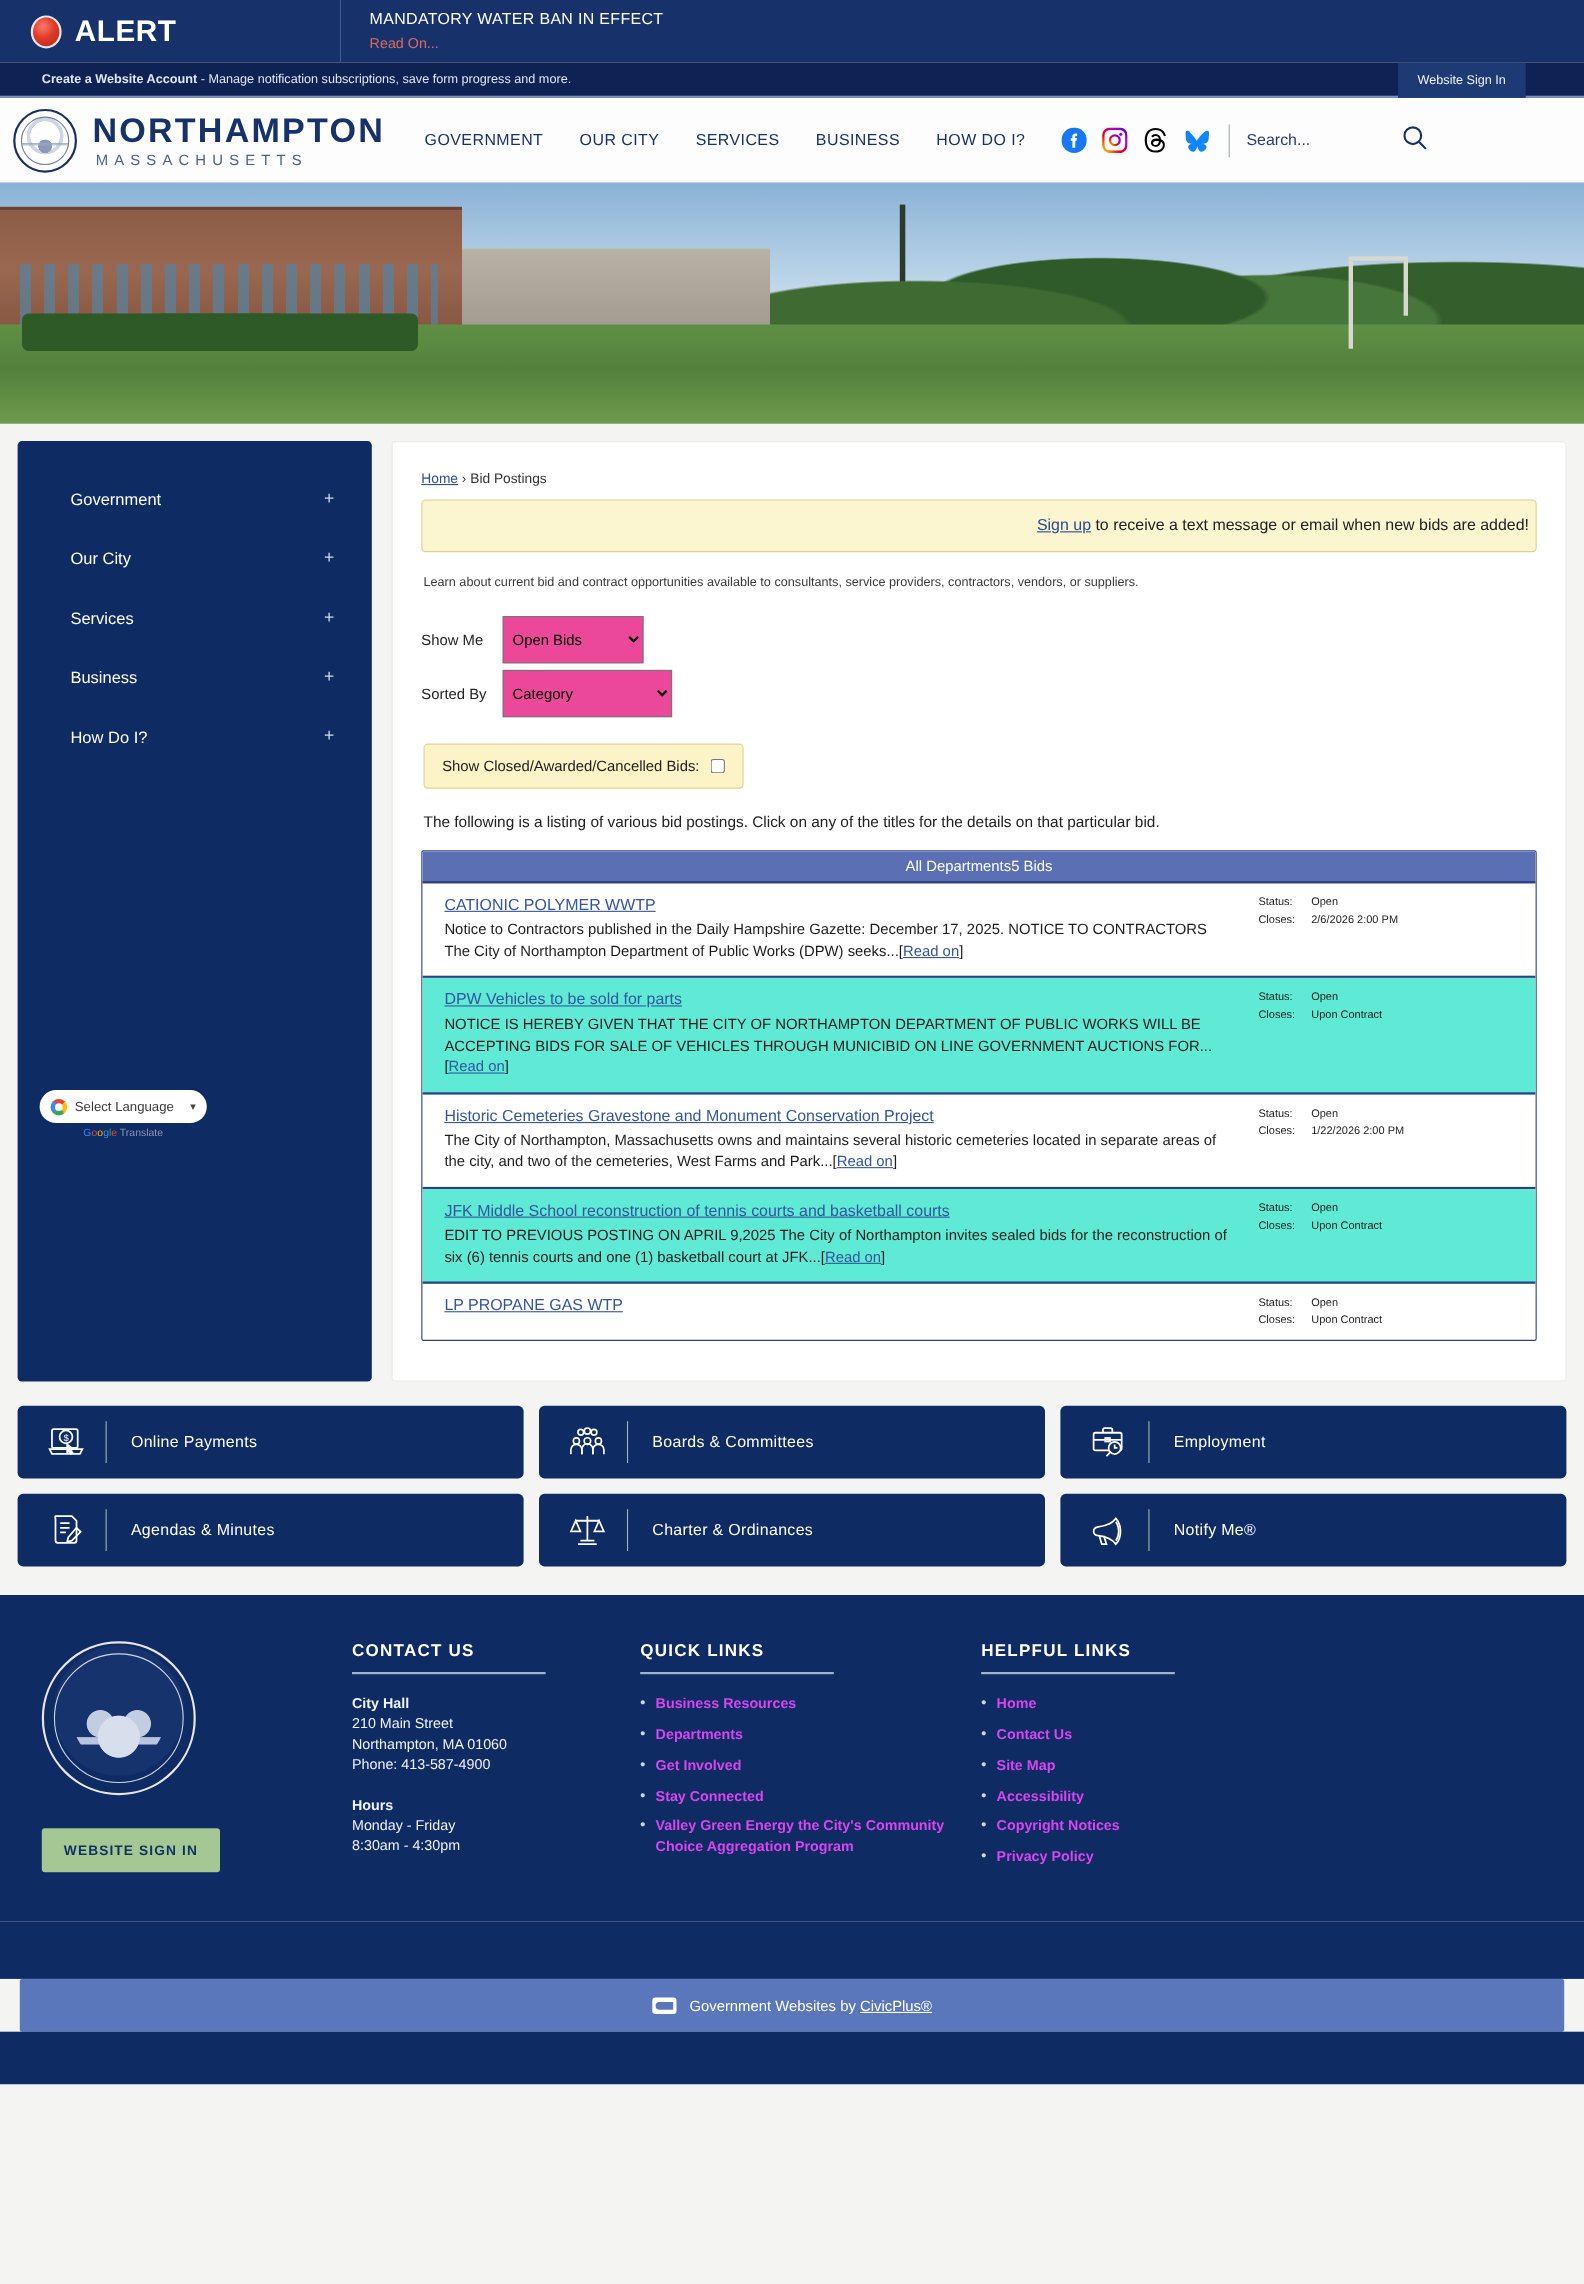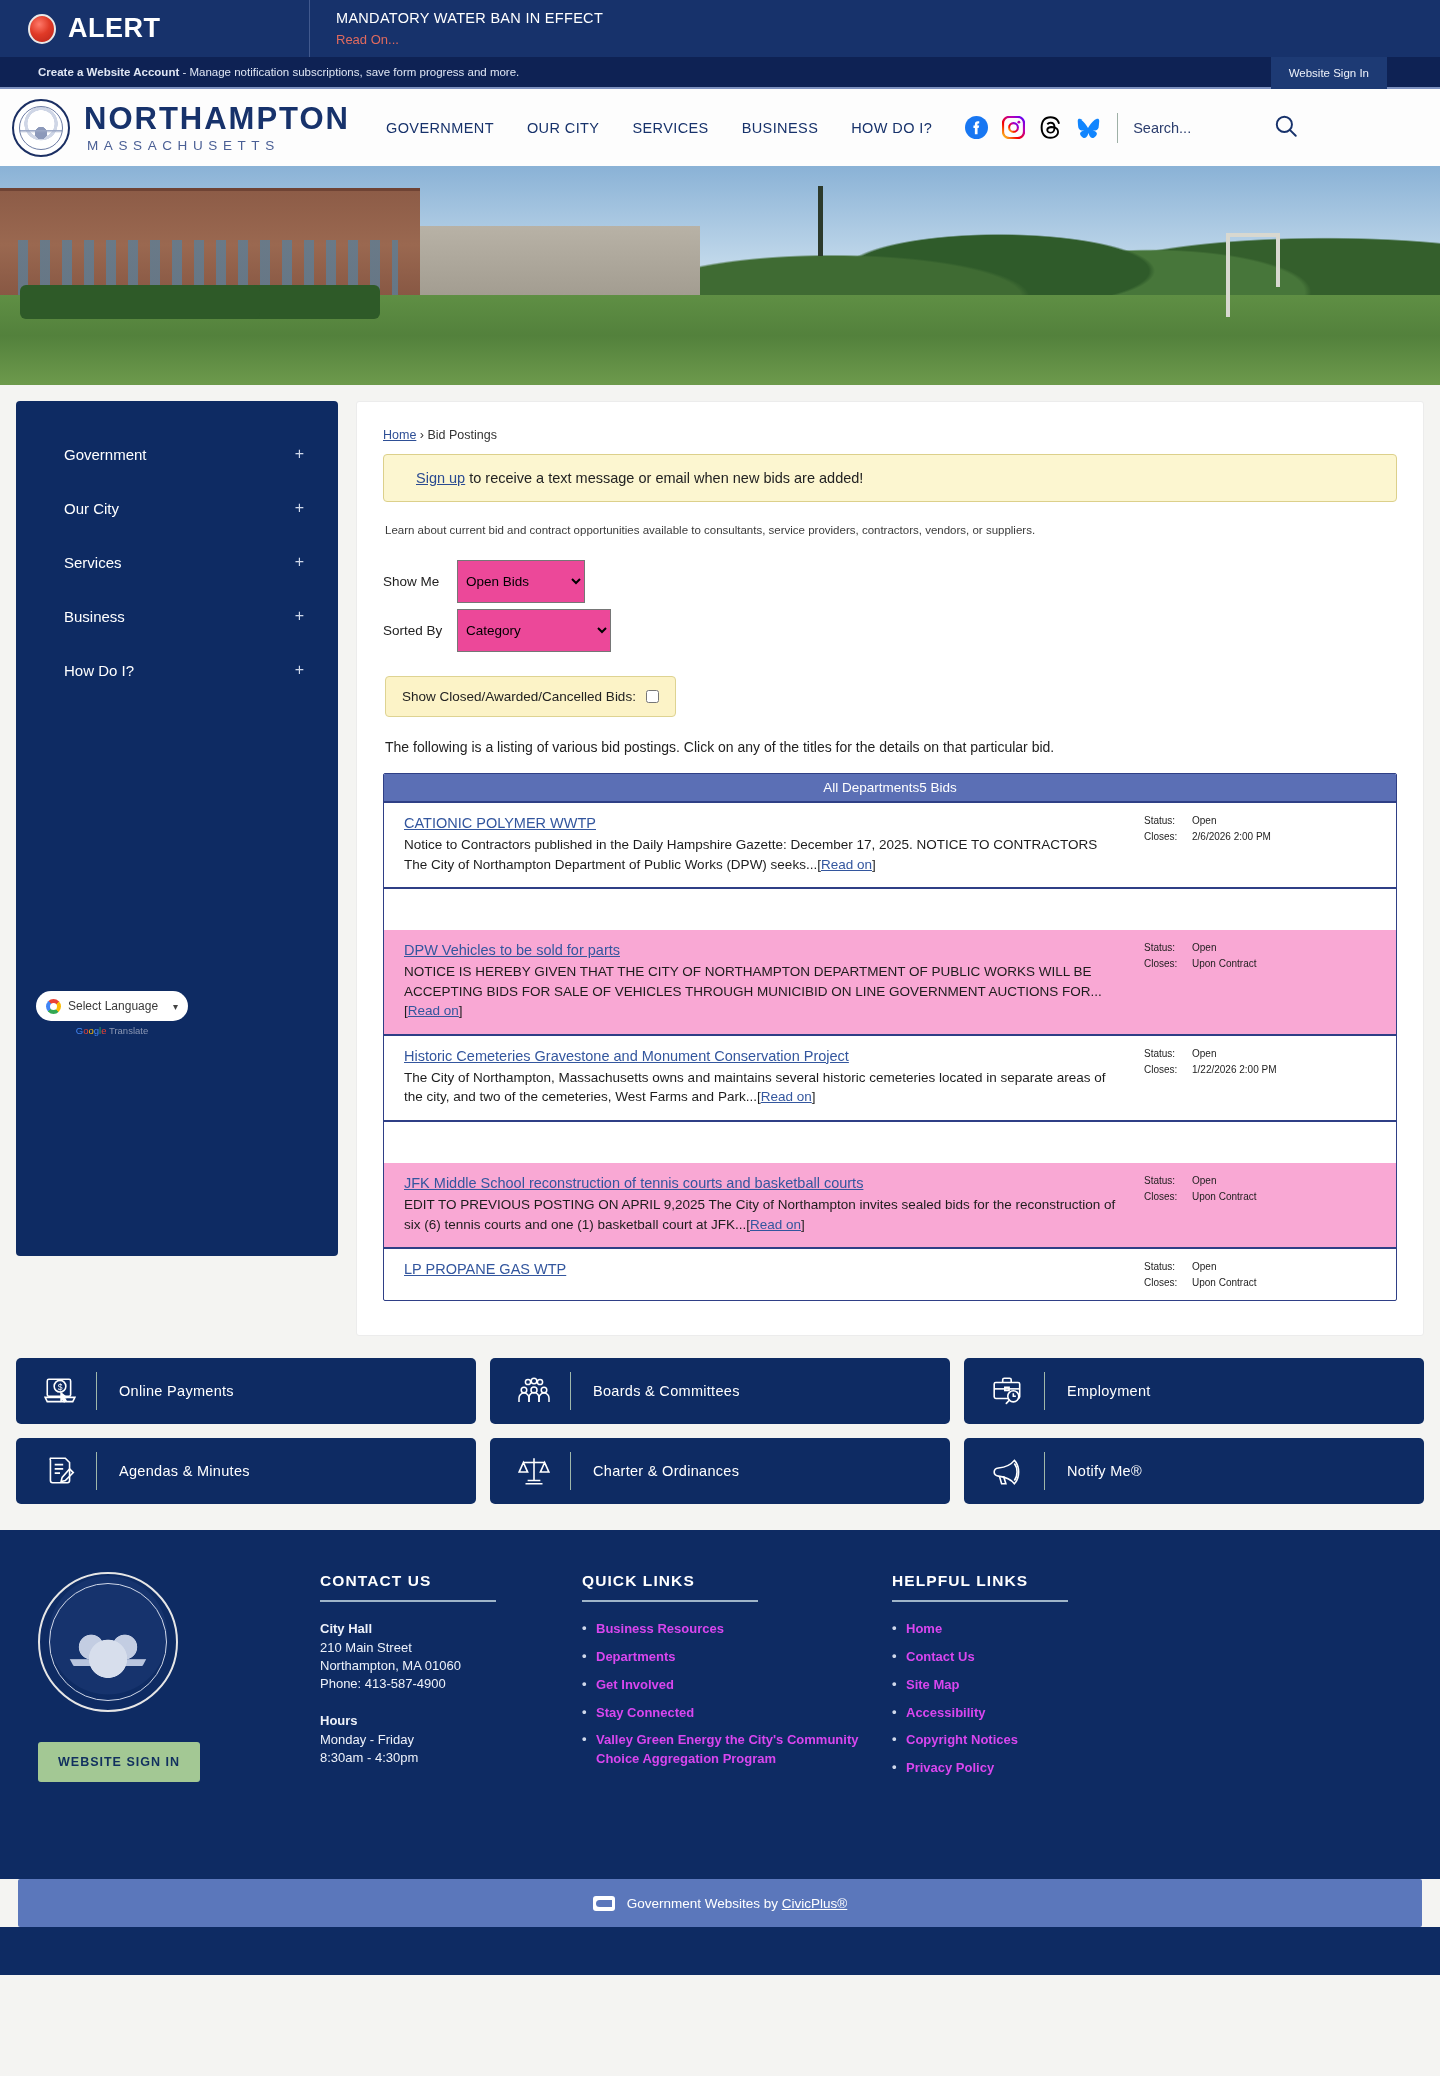--- a/index.html
+++ b/index.html
@@ -247,23 +247,24 @@
     border: 1px solid #ececec;
     padding: 26px 26px 34px 26px;
     min-height: 855px;
   }
   .breadcrumb { font-size: 12.5px; color: #333; margin-bottom: 12px; }
   .breadcrumb a { color: #2e4f96; }
   .notice-box {
     background: #fcf6d0;
     border: 1px solid #dcd08b;
     border-radius: 4px;
-    padding: 15px 32px;
+    padding: 15px 6px;
     font-size: 14.5px;
     color: #222;
+    text-align: right;
   }
   .notice-box a { color: #2b4b91; }
   .lead-text { font-size: 11.5px; color: #3a3a3a; margin: 22px 0 24px 2px; }
   .form-row { display: flex; align-items: center; gap: 10px; margin-bottom: 6px; font-size: 13.5px; }
   .form-row label { width: 64px; }
   select {
     font-family: "Liberation Sans", sans-serif;
     font-size: 13.5px;
     padding: 12px 4px;
     border: 1px solid #767676;
@@ -295,21 +296,21 @@
     background: #5b6fb5;
     color: #fff;
     display: flex;
     justify-content: center;
     padding: 6px 16px;
     font-size: 13.5px;
     border-bottom: 2px solid #2f3f86;
   }
   .bid-row { display: flex; border-bottom: 2px solid #2f3f86; }
   .bid-row:last-child { border-bottom: none; }
-  .bid-row.alt { background: #f9a8d4; margin-top: 41px; }
+  .bid-row.alt { background: #5eead4; }
   .bid-main { flex: 1; padding: 11px 14px 13px 20px; }
   .bid-title {
     color: #33569e;
     font-size: 14.5px;
     text-decoration: underline;
     display: inline-block;
     margin-bottom: 4px;
   }
   .bid-desc { font-size: 13.5px; line-height: 1.45; color: #1d1d1d; }
   .bid-desc a { color: #33569e; }

